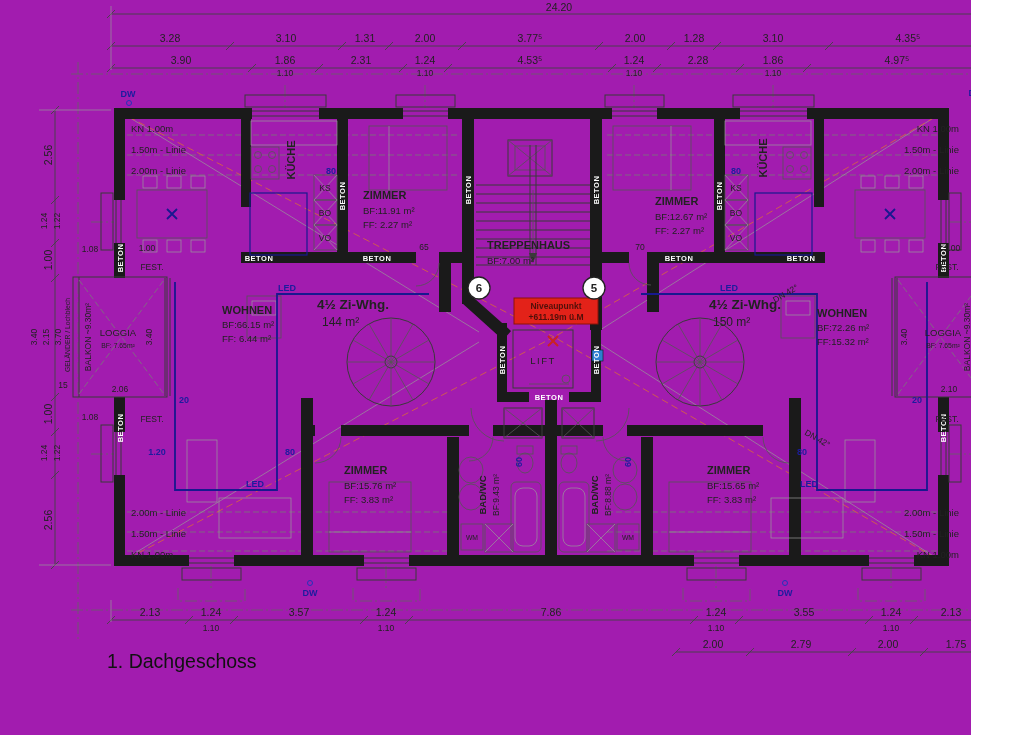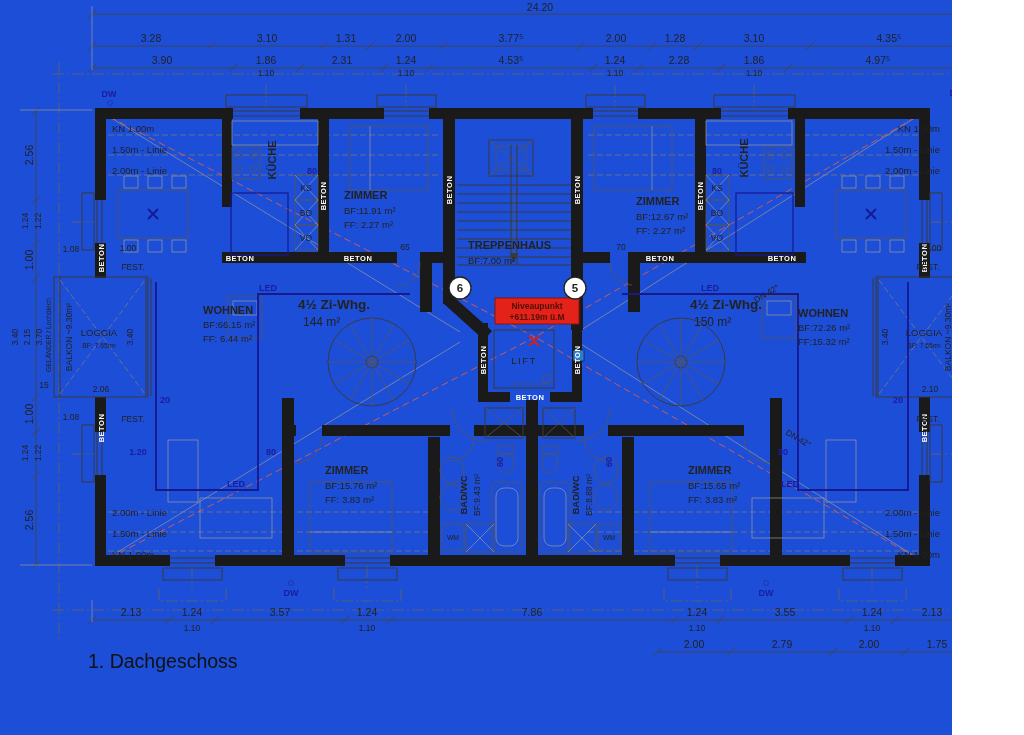--- a/index.html
+++ b/index.html
@@ -1,16 +1,16 @@
 <!DOCTYPE html>
 <html><head>
 <meta charset="utf-8">
 <style>
   html,body{margin:0;padding:0;background:#fff;}
-  #page{position:relative;width:952px;height:735px;background:#1d4ed8;overflow:hidden;}
+  #page{position:relative;width:952px;height:735px;background:#a21caf;overflow:hidden;padding-left:19px;}
   svg{display:block}
   .wall{fill:#1a1a1a;stroke:none}
   .thin{fill:none;stroke:#3a3a3a;stroke-width:1}
   .thin2{fill:none;stroke:#555;stroke-width:.8}
   .lt{fill:none;stroke:#9a9a9a;stroke-width:.7}
   .dim{fill:none;stroke:#444;stroke-width:.9}
   .dd{fill:none;stroke:#666;stroke-width:.8;stroke-dasharray:12 3 2 3}
   .dash{fill:none;stroke:#7a7a7a;stroke-width:.8;stroke-dasharray:6 3}
   .red{fill:none;stroke:#cf5a52;stroke-width:1;stroke-dasharray:7 4}
   .redx{fill:none;stroke:#cc2222;stroke-width:2}

